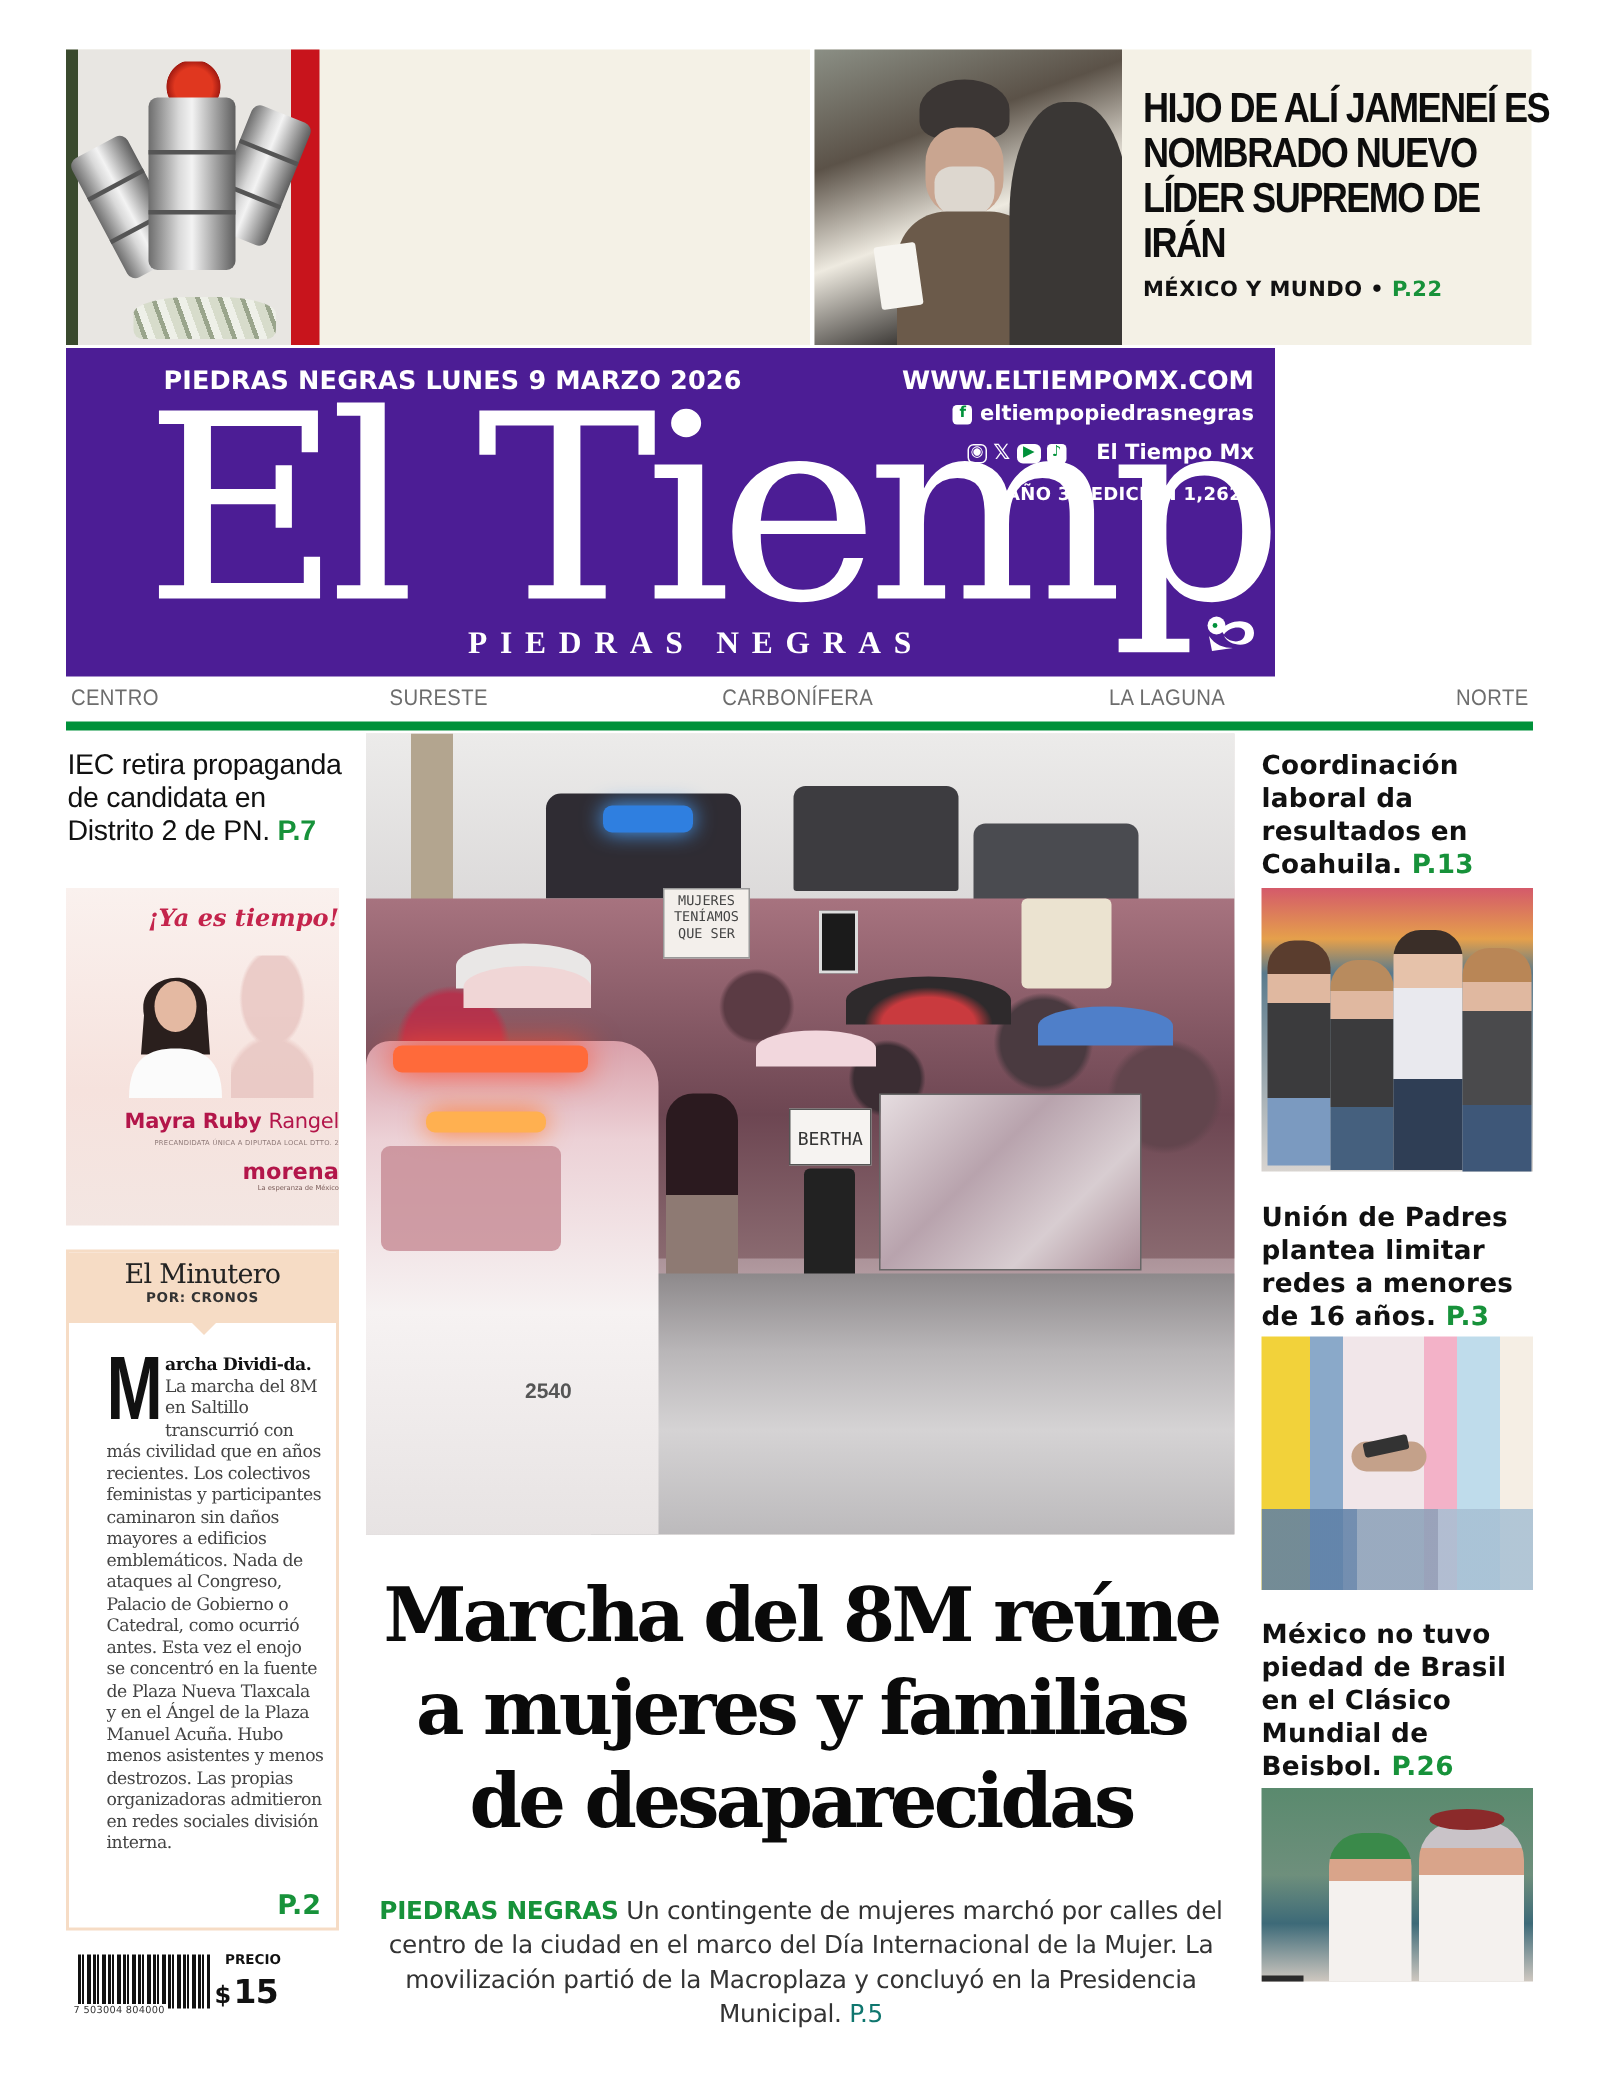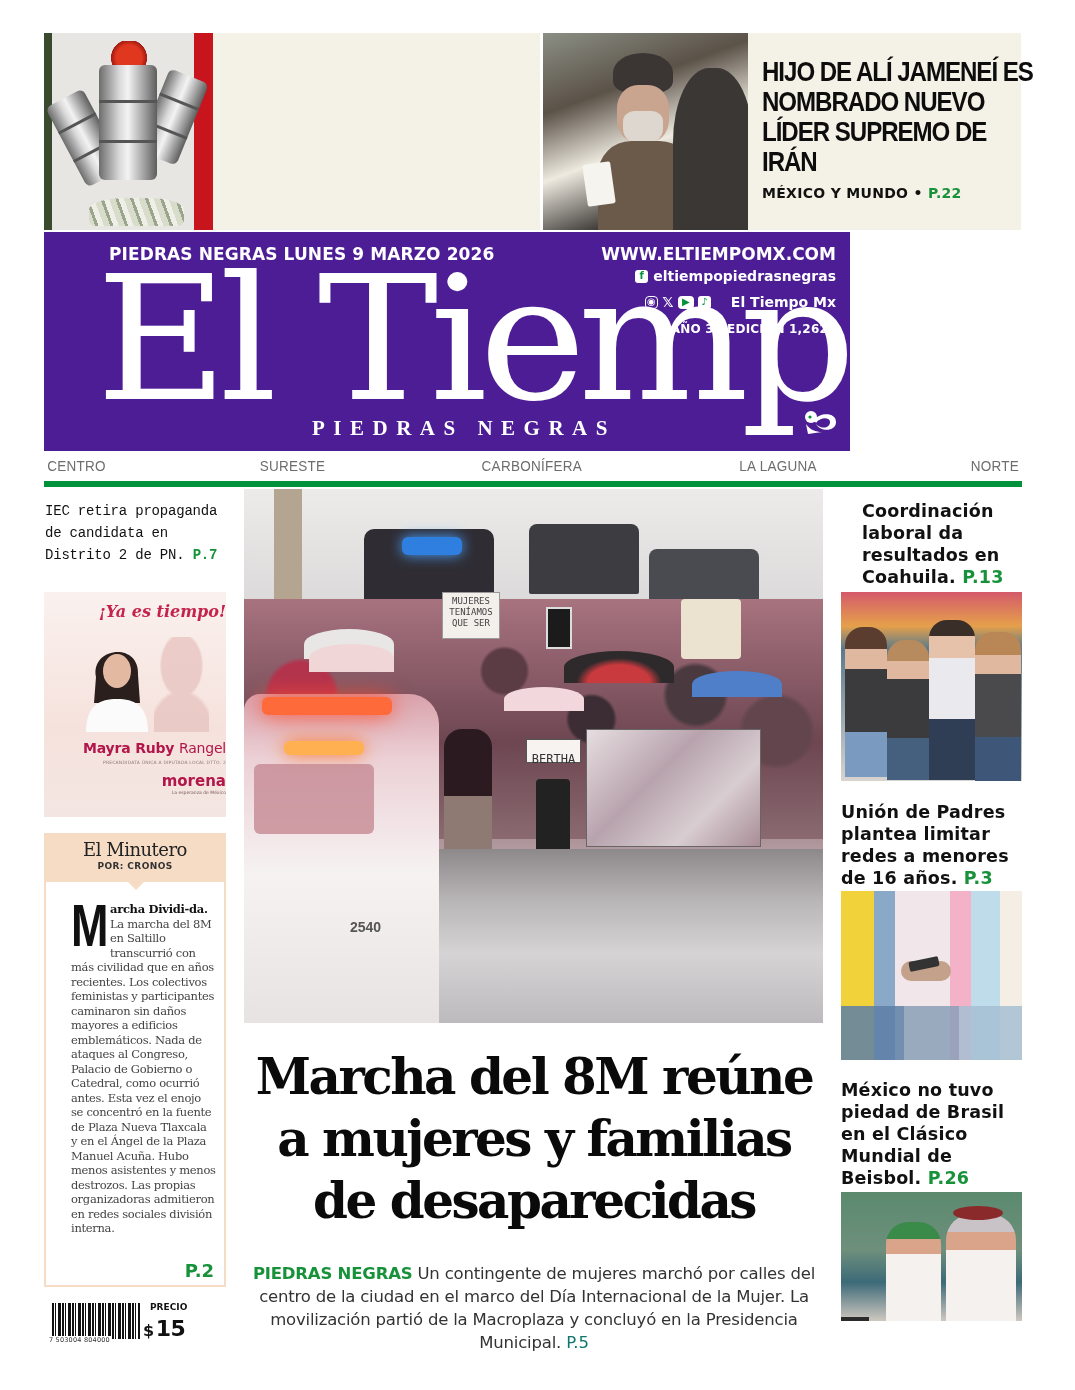--- a/index.html
+++ b/index.html
@@ -41,21 +41,21 @@
   .ico { display:inline-flex; align-items:center; justify-content:center; width:13px; height:13px; border-radius:3px; background:#fff; color:#00913a; font-size:10px; font-weight:700; line-height:1; }
   .ico.ring { background: transparent; border: 1.5px solid #fff; color: #fff; border-radius: 4px; }
   .ico.x { background: transparent; color: #fff; font-size: 14px; width: 12px; }
 
   
   .sections { position: absolute; left: 44px; top: 457px; width: 978px; height: 22px; display: flex; justify-content: space-between; font-family: "Liberation Sans", sans-serif; font-size: 15px; color: #6d6d6d; letter-spacing: 0.3px; transform-origin: left; }
   .sections span { transform: scaleX(0.9); display: inline-block; }
   .greenrule { position: absolute; left: 44px; top: 481px; width: 978px; height: 6px; background: #00913a; }
 
   
-  .brief { position: absolute; font-family: Liberation Mono, monospace; font-size: 14px; line-height: 22px; color: #111; letter-spacing: -0.2px; }
+  .brief { position: absolute; font-family: Liberation Sans, sans-serif; font-size: 19px; line-height: 22px; color: #111; letter-spacing: -0.2px; }
   .brief .pg { color: #17923a; font-weight: 700; }
   .brief.left1 { left: 45px; top: 500px; width: 190px; }
 
   .ad { position: absolute; left: 44px; top: 592px; width: 182px; height: 225px; background: linear-gradient(180deg,#faf1ee 0%,#f6e2dd 60%,#f3e6e2 100%); overflow: hidden; text-align: right; }
   .ad .slogan { margin-top: 10px; font-family: "DejaVu Serif", serif; font-style: italic; font-weight: 700; font-size: 16px; color: #c4244c; }
   .ad .person { position: absolute; left: 38px; top: 45px; width: 70px; height: 95px; }
   .ad .shadowgirl { position: absolute; left: 110px; top: 45px; width: 55px; height: 95px; background: radial-gradient(ellipse 40% 35% at 50% 30%, #e8c5c1 90%, transparent 100%), radial-gradient(ellipse 60% 45% at 50% 100%, #e8c5c1 90%, transparent 100%); opacity: 0.8; }
   .ad .name { position: absolute; left: 0; right: 0; top: 148px; font-weight: 700; font-size: 14px; color: #b3164a; letter-spacing: -0.2px; }
   .ad .name .rest { font-weight: 400; }
   .ad .sub { position: absolute; left: 0; right: 0; top: 168px; font-size: 4.5px; color: #8f7a78; letter-spacing: 0.2px; }
@@ -226,41 +226,41 @@
   <div class="mp-el" style="left:198px;top:103px;width:58px;height:47px;background:#f3efeb;border:1px solid #999;font-size:9px;line-height:11px;color:#444;font-family:'DejaVu Sans Mono',monospace;text-align:center;padding-top:3px;">MUJERES TENÍAMOS QUE SER</div>
   <div class="mp-el" style="left:302px;top:118px;width:26px;height:42px;background:#1b1b1b;border:2px solid #ddd;"></div>
   <div class="mp-el" style="left:437px;top:110px;width:60px;height:60px;background:#ebe3d0;border-radius:4px;"></div>
 
   <div class="mp-el" style="left:60px;top:140px;width:90px;height:30px;background:#e9e7e6;border-radius:50% 50% 0 0;"></div>
   <div class="mp-el" style="left:65px;top:155px;width:85px;height:28px;background:#f0d6d6;border-radius:50% 50% 0 0;"></div>
   <div class="mp-el" style="left:320px;top:162px;width:110px;height:32px;background:radial-gradient(ellipse at 50% 100%,#c93a3e 0 40%,#2e2a2c 55%);border-radius:50% 50% 0 0;"></div>
   <div class="mp-el" style="left:448px;top:182px;width:90px;height:26px;background:#4f7fc9;border-radius:50% 50% 0 0;"></div>
   <div class="mp-el" style="left:260px;top:198px;width:80px;height:24px;background:#f2d7dd;border-radius:50% 50% 0 0;"></div>
 
-  <div class="mp-el" style="left:282px;top:250px;width:55px;height:24px;background:#f6f3f1;border:1px solid #555;font-family:'DejaVu Sans Mono',monospace;font-size:12px;color:#333;text-align:center;line-height:38px;">BERTHA</div>
+  <div class="mp-el" style="left:282px;top:250px;width:55px;height:38px;background:#f6f3f1;border:1px solid #555;font-family:'DejaVu Sans Mono',monospace;font-size:12px;color:#333;text-align:center;line-height:38px;">BERTHA</div>
   <div class="mp-el" style="left:342px;top:240px;width:175px;height:118px;background:linear-gradient(135deg,#e6dde0,#b8a3ad 40%,#d8cdd1 70%,#a98d97);border:1px solid #666;"></div>
 
   <div class="mp-el" style="left:200px;top:240px;width:48px;height:150px;background:linear-gradient(180deg,#2b1a1f 0 45%,#8e7a73 45% 92%,#222 92%);border-radius:18px 18px 4px 4px;"></div>
   <div class="mp-el" style="left:292px;top:290px;width:34px;height:115px;background:linear-gradient(180deg,#222 0 88%,#ddd 88%);border-radius:4px;"></div>
 
   <div class="mp-el" style="left:150px;top:360px;width:429px;height:174px;background:linear-gradient(180deg,#8d898b,#b9b6b8 30%,#d5d3d4 60%,#bcbabc);"></div>
 
   <div class="mp-el" style="left:0;top:205px;width:195px;height:329px;background:linear-gradient(180deg,#d9a1ab 0%,#ecd1d6 20%,#f6f2f2 55%,#e7e3e3 100%);border-radius:16px 30px 0 0;"></div>
   <div class="mp-el" style="left:18px;top:208px;width:130px;height:18px;background:#ff6a3a;border-radius:6px;box-shadow:0 0 22px #ff4d2e;"></div>
   <div class="mp-el" style="left:40px;top:252px;width:80px;height:14px;background:#ffb050;border-radius:6px;box-shadow:0 0 18px #ff7a2e;"></div>
   <div class="mp-el" style="left:10px;top:275px;width:120px;height:70px;background:#c68a94;border-radius:6px;opacity:0.8;"></div>
   <div class="mp-el" style="left:106px;top:430px;width:36px;height:18px;font-family:'Liberation Sans',sans-serif;font-weight:700;font-size:14px;color:#555;">2540</div>
 </div>
 
 <h1 class="headline">Marcha del 8M reúne a mujeres y familias de desaparecidas</h1>
 <p class="deck">
   <span class="dateline">PIEDRAS NEGRAS</span><span> Un contingente de mujeres marchó por calles del centro de la ciudad en el marco del Día Internacional de la Mujer. La movilización partió de la Macroplaza y concluyó en la Presidencia Municipal. </span><span class="pg">P.5</span>
 </p>
 
-<div class="rbrief" style="top:500px;margin-left:21px;">
+<div class="rbrief" style="top:500px;">
   <span>Coordinación laboral da resultados en Coahuila.</span>
   <span class="pg">P.13</span>
 </div>
 <div class="rphoto" style="top:592px;height:189px;background:linear-gradient(180deg,#d45a6a 0%,#e5a04b 18%,#5a7a8c 30%,#d8d4d0 100%);">
   <div class="mp-el" style="left:4px;top:35px;width:42px;height:150px;background:linear-gradient(180deg,#5a3d2e 0 15%,#e0b8a0 15% 28%,#3b3b3d 28% 70%,#7b9ac0 70%);border-radius:18px 18px 0 0;"></div>
   <div class="mp-el" style="left:46px;top:48px;width:42px;height:140px;background:linear-gradient(180deg,#b88b5e 0 15%,#e0b8a0 15% 28%,#3b3b3d 28% 70%,#45607e 70%);border-radius:18px 18px 0 0;"></div>
   <div class="mp-el" style="left:88px;top:28px;width:46px;height:160px;background:linear-gradient(180deg,#3a2e28 0 10%,#e6c2aa 10% 24%,#e9e9ee 24% 62%,#2f3e55 62%);border-radius:18px 18px 0 0;"></div>
   <div class="mp-el" style="left:134px;top:40px;width:46px;height:150px;background:linear-gradient(180deg,#b98656 0 15%,#e0b8a0 15% 28%,#4a4a4c 28% 70%,#3e5778 70%);border-radius:18px 18px 0 0;"></div>
 </div>
 

